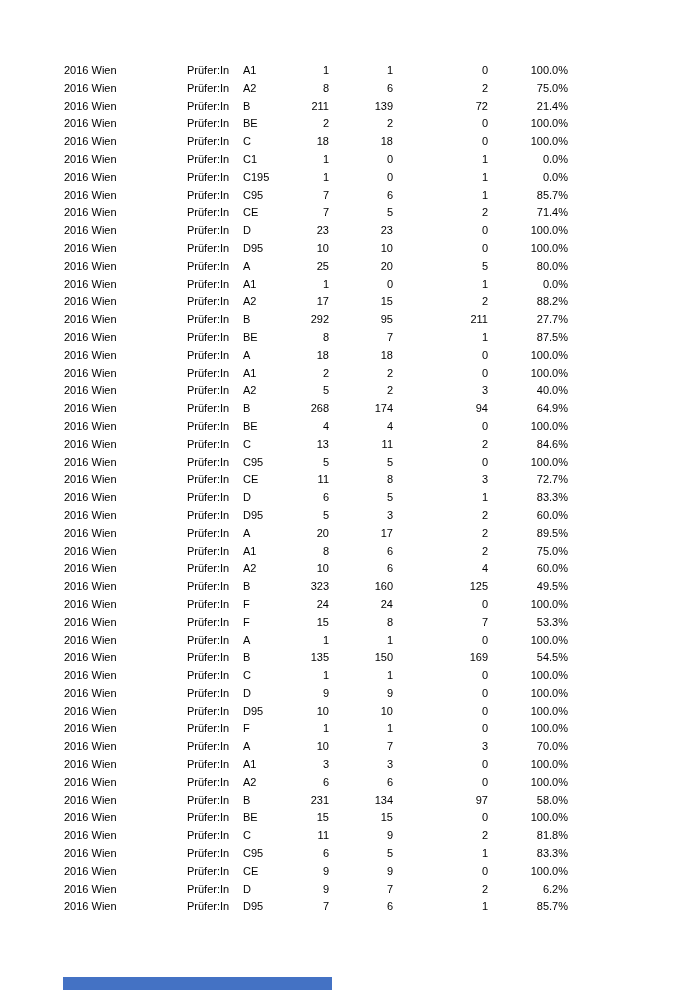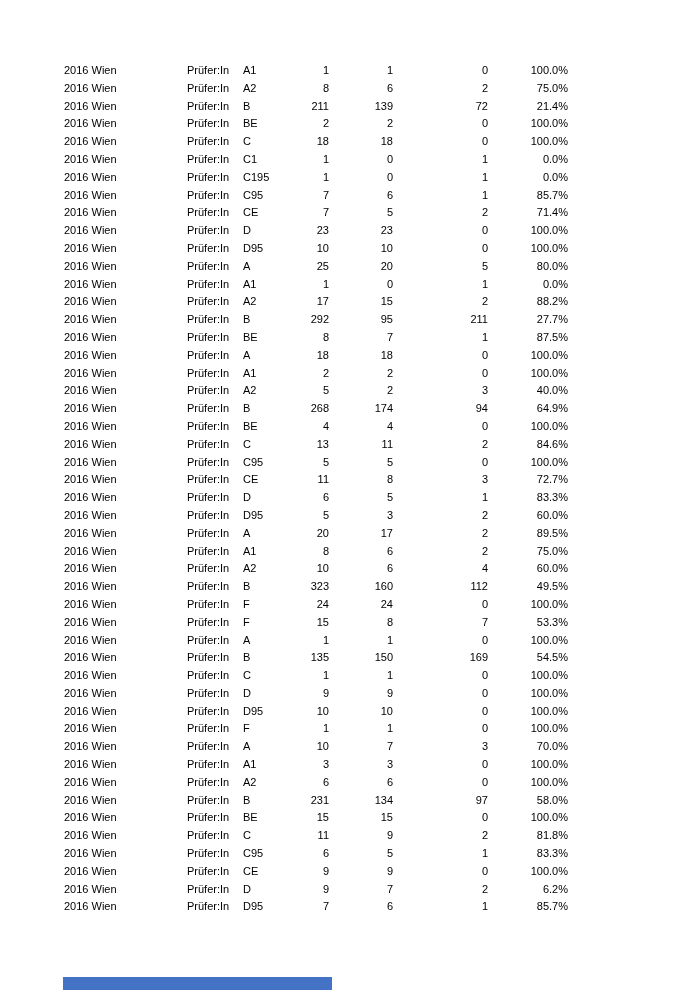--- a/index.html
+++ b/index.html
@@ -304,21 +304,21 @@
       <div class="c-right">6</div>
       <div class="c-right">4</div>
       <div class="c-right">60.0%</div>
     </div>
     <div class="t-row">
       <div class="c-left">2016 Wien</div>
       <div class="c-left">Prüfer:In</div>
       <div class="c-left">B</div>
       <div class="c-right">323</div>
       <div class="c-right">160</div>
-      <div class="c-right">112</div>
+      <div class="c-right">125</div>
       <div class="c-right">49.5%</div>
     </div>
     <div class="t-row">
       <div class="c-left">2016 Wien</div>
       <div class="c-left">Prüfer:In</div>
       <div class="c-left">F</div>
       <div class="c-right">24</div>
       <div class="c-right">24</div>
       <div class="c-right">0</div>
       <div class="c-right">100.0%</div>

